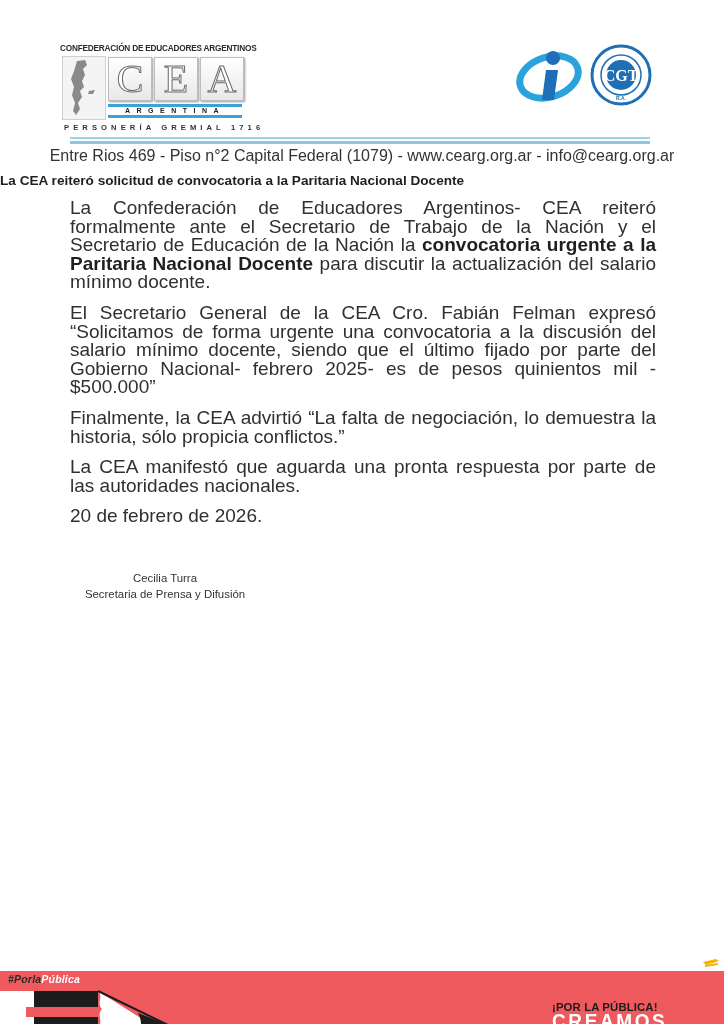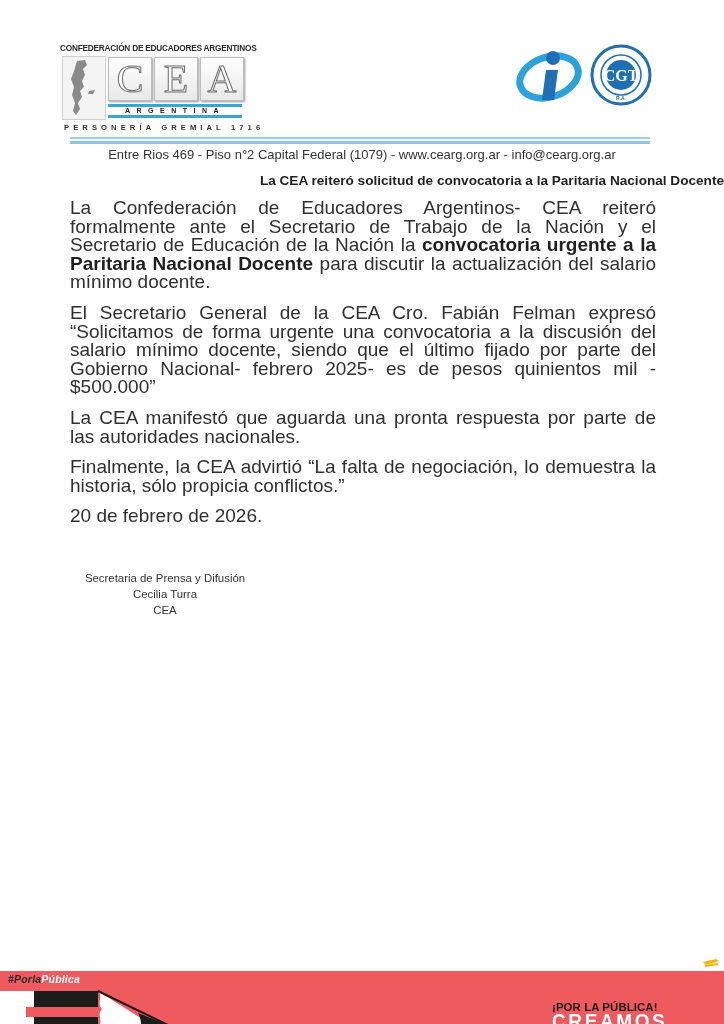--- a/index.html
+++ b/index.html
@@ -17,23 +17,23 @@
   .cea-flag { position: absolute; left: 48px; top: 62px; width: 134px; height: 14px; background: linear-gradient(#3aa4d8 0 3px, #ffffff 3px 11px, #3aa4d8 11px 14px); }
   .cea-flag span { display: block; text-align: center; font-size: 7px; font-weight: bold; letter-spacing: 6.5px; line-height: 14px; color: #222; }
   .cea-perso { position: absolute; left: 4px; top: 81px; width: 180px; font-size: 7.6px; font-weight: bold; letter-spacing: 4.1px; color: #333; white-space: nowrap; }
 
   .logo-right { position: absolute; left: 516px; top: 44px; width: 142px; height: 62px; }
   .logo-i { position: absolute; left: 0; top: 0; width: 66px; height: 62px; }
   .logo-cgt { position: absolute; left: 72px; top: 0; width: 66px; height: 62px; }
 
   .hdr-line1 { position: absolute; left: 70px; top: 137px; width: 580px; height: 2px; background: #9fd0ea; }
   .hdr-line2 { position: absolute; left: 70px; top: 141px; width: 580px; height: 3px; background: #8ec6e6; }
-  .address { position: absolute; left: 0; width: 724px; top: 147px; text-align: center; font-size: 13px; color: #333; }
+  .address { position: absolute; left: 0; width: 724px; top: 147px; text-align: center; font-size: 16px; color: #333; }
 
-  .title { position: absolute; left: 0; width: 724px; top: 173px; text-align: right; font-size: 13.6px; font-weight: bold; color: #1f1f1f; }
+  .title { position: absolute; left: 0; width: 724px; top: 173px; text-align: left; font-size: 13.6px; font-weight: bold; color: #1f1f1f; }
 
   .body { position: absolute; left: 70px; width: 586px; top: 199px; font-size: 19px; line-height: 18.6px; color: #303030; }
   .body p { margin: 0 0 12px 0; text-align: justify; }
   .body p.r { text-align: left; }
   .body b { color: #1f1f1f; }
 
   .signature { position: absolute; left: 70px; width: 190px; top: 570px; text-align: center; font-size: 11.4px; line-height: 16px; color: #333; }
 
   
   .banner { position: absolute; left: 0; top: 971px; width: 724px; height: 61px; background: #ee5a5e; }
@@ -86,29 +86,28 @@
 
 <div class="hdr-line1"></div>
 <div class="hdr-line2"></div>
 <div class="address">Entre Rios 469 - Piso n°2 Capital Federal (1079) - www.cearg.org.ar - info@cearg.org.ar</div>
 
 <div class="title">La CEA reiteró solicitud de convocatoria a la Paritaria Nacional Docente</div>
 
 <div class="body">
   <p><span>La Confederación de Educadores Argentinos- CEA reiteró formalmente ante el Secretario de Trabajo de la Nación y el Secretario de Educación de la Nación la </span><b>convocatoria urgente a la Paritaria Nacional Docente</b><span> para discutir la actualización del salario mínimo docente.</span></p>
   <p>El Secretario General de la CEA Cro. Fabián Felman expresó “Solicitamos de forma urgente una convocatoria a la discusión del salario mínimo docente, siendo que el último fijado por parte del Gobierno Nacional- febrero 2025- es de pesos quinientos mil - $500.000”</p>
+  <p>Finalmente, la CEA advirtió “La falta de negociación, lo demuestra la historia, sólo propicia conflictos.”</p>
   <p>La CEA manifestó que aguarda una pronta respuesta por parte de las autoridades nacionales.</p>
-  <p>Finalmente, la CEA advirtió “La falta de negociación, lo demuestra la historia, sólo propicia conflictos.”</p>
   <p class="r">20 de febrero de 2026.</p>
 </div>
 
 <div class="signature">
+  <div>Cecilia Turra</div>
   <div>Secretaria de Prensa y Difusión</div>
-  <div>Cecilia Turra</div>
-  <div>CEA</div>
 </div>
 
 <div class="banner">
   <div class="hashtag"><span>#Porla</span><span class="w">Pública</span></div>
   <div class="pencil">
     <svg width="172" height="72" viewBox="0 0 172 72">
       <rect x="0" y="4" width="34" height="66" fill="#ffffff"></rect>
       <rect x="34" y="4" width="64" height="66" fill="#1c1c1c"></rect>
       <rect x="26" y="20" width="72" height="10" fill="#ee5a5e"></rect>
       <rect x="26" y="46" width="72" height="10" fill="#ee5a5e"></rect>

